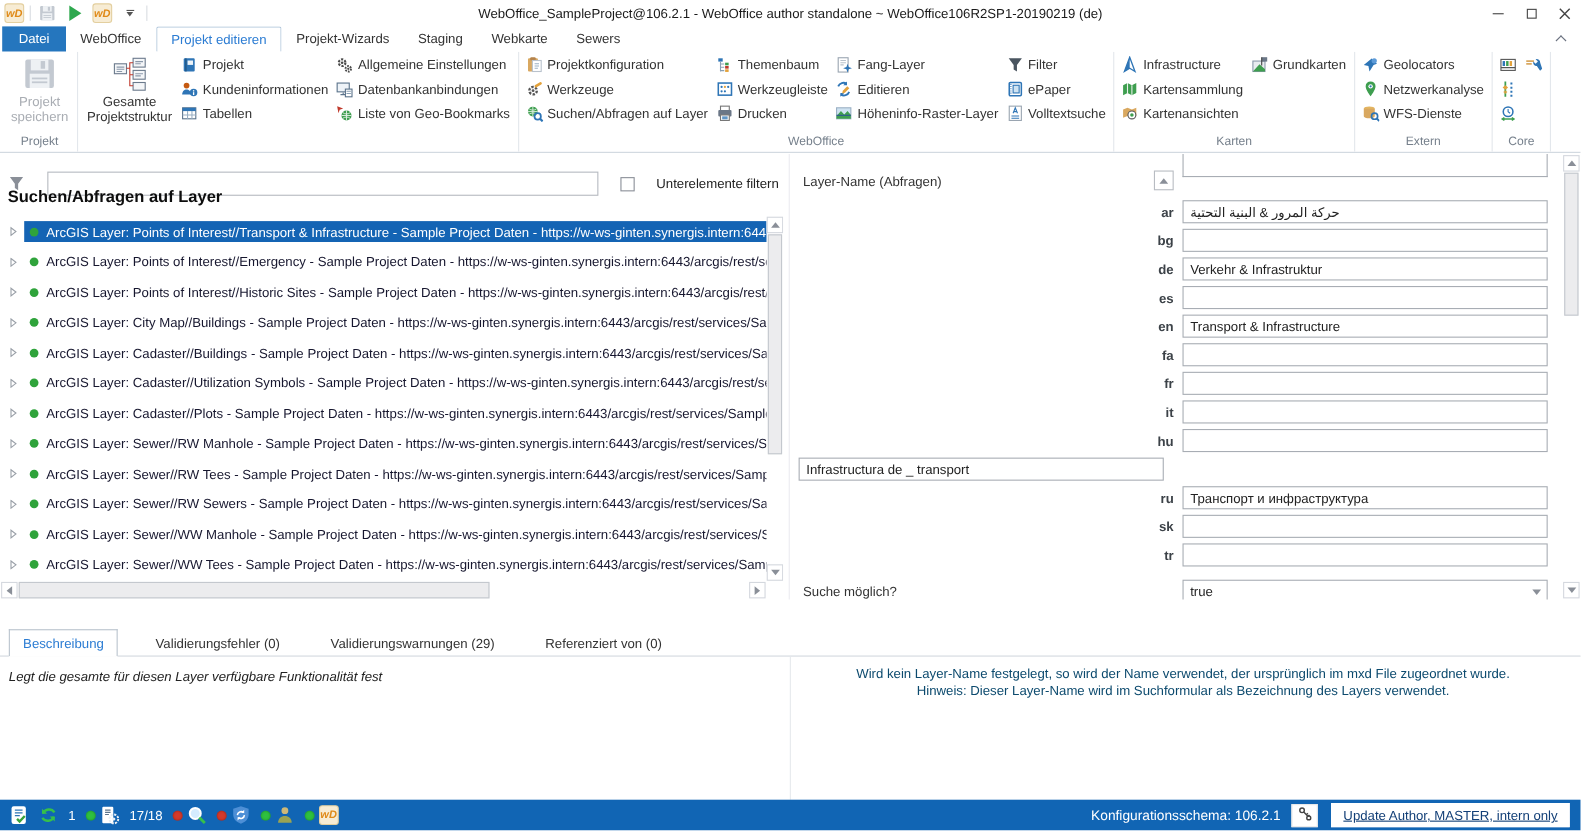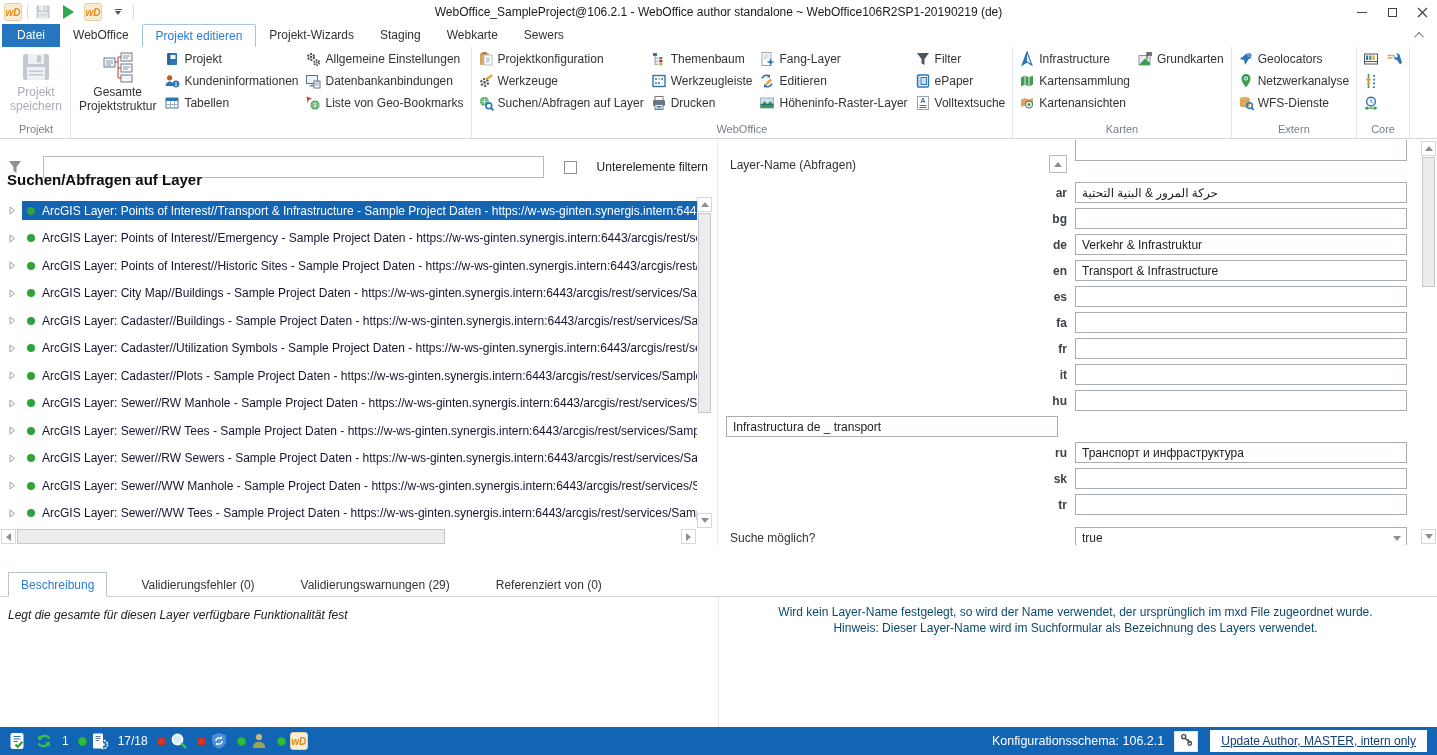--- a/index.html
+++ b/index.html
@@ -683,26 +683,26 @@
         </div>
         <div class="lang-row">
           <span class="lang-code">bg</span>
           <input class="lang-input" style="">
         </div>
         <div class="lang-row">
           <span class="lang-code">de</span>
           <input class="lang-input" value="Verkehr &amp; Infrastruktur" style="">
         </div>
         <div class="lang-row">
+          <span class="lang-code">es</span>
+          <input class="lang-input" style="">
+        </div>
+        <div class="lang-row">
           <span class="lang-code">en</span>
           <input class="lang-input" value="Transport &amp; Infrastructure" style="">
-        </div>
-        <div class="lang-row">
-          <span class="lang-code">es</span>
-          <input class="lang-input" style="">
         </div>
         <div class="lang-row">
           <span class="lang-code">fa</span>
           <input class="lang-input" style="">
         </div>
         <div class="lang-row">
           <span class="lang-code">fr</span>
           <input class="lang-input" style="">
         </div>
         <div class="lang-row">

